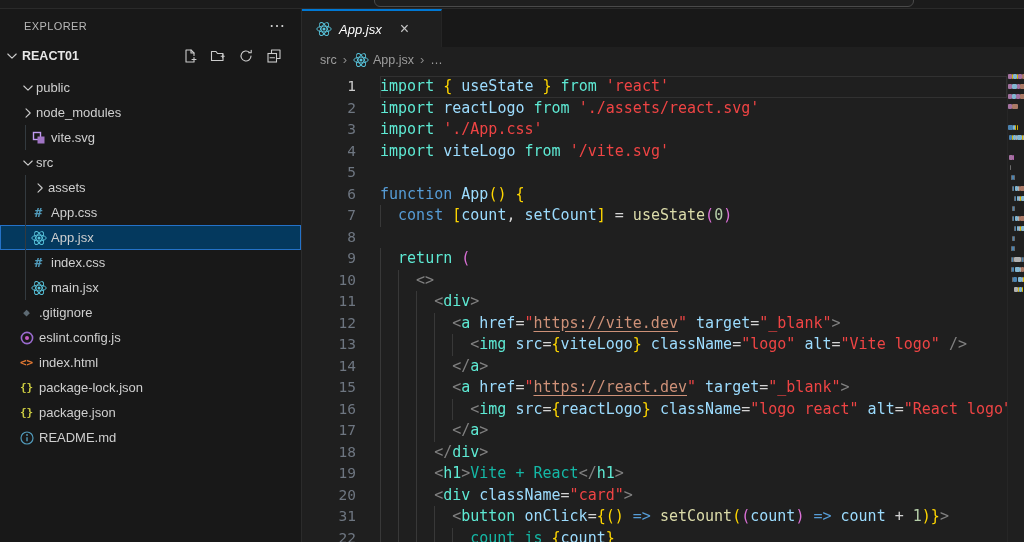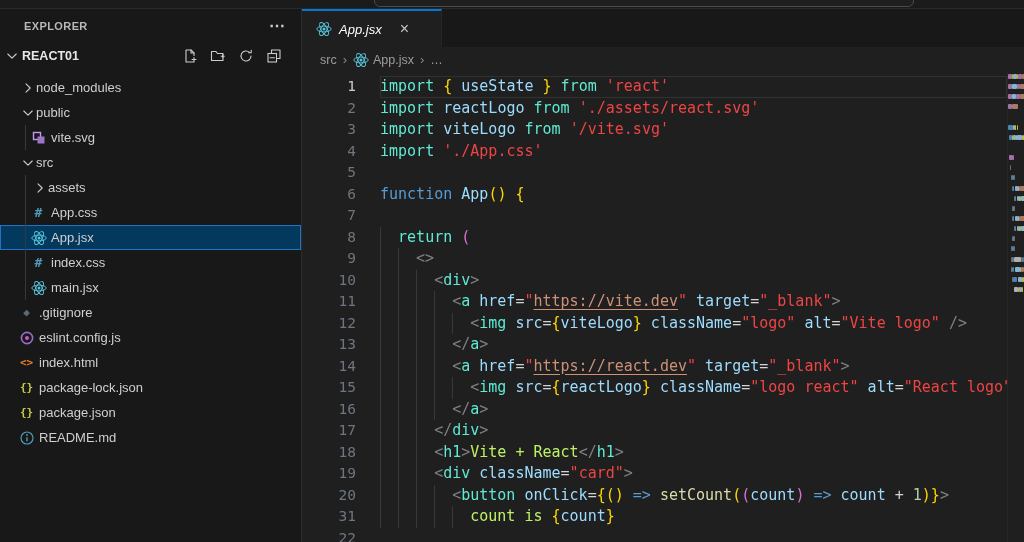--- a/index.html
+++ b/index.html
@@ -10,21 +10,21 @@
     -webkit-font-smoothing:antialiased;
   }
   
   .titlebar { position:absolute; left:0; top:0; width:1024px; height:9px;
     background:#1b1b1b; border-bottom:1px solid #2a2a2a; overflow:hidden; }
   .cmdcenter { position:absolute; left:374px; top:-9px; width:540px; height:16px;
     border:1px solid #4a4a4a; border-radius:6px; background:#1f1f1f; }
   
   .sidebar { position:absolute; left:0; top:9px; width:302px; height:533px;
     background:#181818; border-right:1px solid #2b2b2b; }
-  .sb-header { height:34px; display:flex; align-items:center; padding:0 12px 0 24px;font-weight:bold; }
+  .sb-header { height:34px; display:flex; align-items:center; padding:0 12px 0 24px; }
   .sb-title { font-size:11px; letter-spacing:.4px; color:#b8b8b8; flex:1; }
   .more-btn { color:#cccccc; font-size:16px; line-height:10px; cursor:pointer; padding:2px 4px; }
   .section-header { height:26px; display:flex; align-items:center; padding:0 14px 0 4px; }
   .section-header .twisty { width:16px; height:16px; display:inline-flex; align-items:center; justify-content:center; }
   .root-name { font-size:12.5px; font-weight:bold; color:#e8e8e8; margin-left:2px; flex:1; }
   .sh-actions { display:flex; gap:10px; margin-right:4px; }
   .sh-actions .abtn { width:18px; height:18px; display:inline-flex; align-items:center; justify-content:center;
     border-radius:4px; cursor:pointer; }
   
   .tree { position:relative; padding-top:6px; }
@@ -56,21 +56,21 @@
   .gutter .ln { height:21.5px; line-height:21.5px; }
   .gutter .ln.cur { color:#cccccc; }
   .code-lines { position:absolute; left:78px; top:4px; right:17px; overflow:hidden;
     font-family:"DejaVu Sans Mono", monospace; font-size:15px; }
   .code-line { height:21.5px; line-height:21.5px; white-space:pre; }
   .code-line.cur { box-shadow:inset 0 0 0 1px #313131; }
   .ig { display:inline-block; width:2ch; height:21.5px; border-left:1px solid #383838; vertical-align:top; }
   .tk-k{color:#5eead4} .tk-d{color:#569CD6} .tk-v{color:#9CDCFE} .tk-f{color:#DCDCAA}
   .tk-s{color:#ef4444} .tk-su{color:#CE9178; text-decoration:underline; text-underline-offset:3px;}
   .tk-n{color:#B5CEA8} .tk-p{color:#D4D4D4} .tk-g{color:#808080} .tk-t{color:#5eead4}
-  .tk-x{color:#bef264} .tk-b1{color:#FFD700} .tk-b2{color:#DA70D6}
+  .tk-x{color:#14b8a6} .tk-b1{color:#FFD700} .tk-b2{color:#DA70D6}
   
   .minimap { position:absolute; right:0; top:0; width:17px; height:470px; background:#1f1f1f;
     border-left:1px solid #262626; cursor:pointer; }
   .mm-row { height:10.15px; white-space:nowrap; overflow:hidden; padding-top:2px; }
   .mm-row i { display:inline-block; height:5px; border-radius:1px; opacity:.8; vertical-align:top; }
   svg { display:block; }
 </style>
 </head>
 <body>
 
@@ -117,32 +117,32 @@
               <rect x="2" y="5.5" width="8.5" height="8.5" fill="#181818" stroke="#cccccc" stroke-width="1.1"></rect>
               <path d="M4 9.8h4.5" stroke="#cccccc" stroke-width="1.1" fill="none" stroke-linecap="round" stroke-linejoin="round"></path>
             </svg>
           </span>
         </span>
     </div>
     <div class="tree" id="tree">
         <div class="tree-row" style="padding-left: 20px;">
           <span class="twisty">
             <svg width="16" height="16" viewBox="0 0 16 16" fill="none">
-              <path d="M6 3.8l4.2 4.2L6 12.2" stroke="#cccccc" stroke-width="1.1" fill="none" stroke-linecap="round" stroke-linejoin="round"></path>
-            </svg>
-          </span>
-          <span class="lbl">node_modules</span>
+              <path d="M3.8 6l4.2 4.2L12.2 6" stroke="#cccccc" stroke-width="1.1" fill="none" stroke-linecap="round" stroke-linejoin="round"></path>
+            </svg>
+          </span>
+          <span class="lbl">public</span>
         </div>
         <div class="tree-row" style="padding-left: 20px;">
           <span class="twisty">
             <svg width="16" height="16" viewBox="0 0 16 16" fill="none">
-              <path d="M3.8 6l4.2 4.2L12.2 6" stroke="#cccccc" stroke-width="1.1" fill="none" stroke-linecap="round" stroke-linejoin="round"></path>
-            </svg>
-          </span>
-          <span class="lbl">public</span>
+              <path d="M6 3.8l4.2 4.2L6 12.2" stroke="#cccccc" stroke-width="1.1" fill="none" stroke-linecap="round" stroke-linejoin="round"></path>
+            </svg>
+          </span>
+          <span class="lbl">node_modules</span>
         </div>
         <div class="tree-row" style="padding-left: 30px;">
           <span class="ficon">
             <svg width="16" height="16" viewBox="0 0 16 16" fill="none">
               <rect x="2.5" y="2.5" width="7" height="7" stroke="#c09af0" stroke-width="1.4" fill="none"></rect>
               <rect x="6.5" y="6.5" width="7" height="7" fill="#a074c4"></rect>
             </svg>
           </span>
           <span class="lbl">vite.svg</span>
         </div>
@@ -303,24 +303,25 @@
           <div class="ln">17</div>
           <div class="ln">18</div>
           <div class="ln">19</div>
           <div class="ln">20</div>
           <div class="ln">31</div>
           <div class="ln">22</div>
         </div>
       <div class="code-lines" id="code">
           <div class="code-line cur"><span class="tk-k">import </span><span class="tk-b1">{ </span><span class="tk-v">useState</span><span class="tk-b1"> }</span><span class="tk-k"> from </span><span class="tk-s">'react'</span></div>
           <div class="code-line"><span class="tk-k">import </span><span class="tk-v">reactLogo</span><span class="tk-k"> from </span><span class="tk-s">'./assets/react.svg'</span></div>
+          <div class="code-line"><span class="tk-k">import </span><span class="tk-s">'./App.css'</span></div>
           <div class="code-line"><span class="tk-k">import </span><span class="tk-v">viteLogo</span><span class="tk-k"> from </span><span class="tk-s">'/vite.svg'</span></div>
-          <div class="code-line"><span class="tk-k">import </span><span class="tk-s">'./App.css'</span></div>
           <div class="code-line"></div>
           <div class="code-line"><span class="tk-d">function </span><span class="tk-v">App</span><span class="tk-b1">()</span><span class="tk-p"> </span><span class="tk-b1">{</span></div>
+          <div class="code-line"><span class="ig"></span><span class="tk-d">const </span><span class="tk-b1">[</span><span class="tk-v">count</span><span class="tk-p">, </span><span class="tk-v">setCount</span><span class="tk-b1">]</span><span class="tk-p"> = </span><span class="tk-f">useState</span><span class="tk-b2">(</span><span class="tk-n">0</span><span class="tk-b2">)</span></div>
           <div class="code-line"></div>
           <div class="code-line"><span class="ig"></span><span class="tk-k">return </span><span class="tk-b2">(</span></div>
           <div class="code-line"><span class="ig"></span><span class="ig"></span><span class="tk-g">&lt;&gt;</span></div>
           <div class="code-line"><span class="ig"></span><span class="ig"></span><span class="ig"></span><span class="tk-g">&lt;</span><span class="tk-t">div</span><span class="tk-g">&gt;</span></div>
           <div class="code-line"><span class="ig"></span><span class="ig"></span><span class="ig"></span><span class="ig"></span><span class="tk-g">&lt;</span><span class="tk-t">a</span><span class="tk-p"> </span><span class="tk-v">href</span><span class="tk-p">=</span><span class="tk-s">"</span><span class="tk-su">https://vite.dev</span><span class="tk-s">"</span><span class="tk-p"> </span><span class="tk-v">target</span><span class="tk-p">=</span><span class="tk-s">"_blank"</span><span class="tk-g">&gt;</span></div>
           <div class="code-line"><span class="ig"></span><span class="ig"></span><span class="ig"></span><span class="ig"></span><span class="ig"></span><span class="tk-g">&lt;</span><span class="tk-t">img</span><span class="tk-p"> </span><span class="tk-v">src</span><span class="tk-p">=</span><span class="tk-b1">{</span><span class="tk-v">viteLogo</span><span class="tk-b1">}</span><span class="tk-p"> </span><span class="tk-v">className</span><span class="tk-p">=</span><span class="tk-s">"logo"</span><span class="tk-p"> </span><span class="tk-v">alt</span><span class="tk-p">=</span><span class="tk-s">"Vite logo"</span><span class="tk-p"> </span><span class="tk-g">/&gt;</span></div>
           <div class="code-line"><span class="ig"></span><span class="ig"></span><span class="ig"></span><span class="ig"></span><span class="tk-g">&lt;/</span><span class="tk-t">a</span><span class="tk-g">&gt;</span></div>
           <div class="code-line"><span class="ig"></span><span class="ig"></span><span class="ig"></span><span class="ig"></span><span class="tk-g">&lt;</span><span class="tk-t">a</span><span class="tk-p"> </span><span class="tk-v">href</span><span class="tk-p">=</span><span class="tk-s">"</span><span class="tk-su">https://react.dev</span><span class="tk-s">"</span><span class="tk-p"> </span><span class="tk-v">target</span><span class="tk-p">=</span><span class="tk-s">"_blank"</span><span class="tk-g">&gt;</span></div>
           <div class="code-line"><span class="ig"></span><span class="ig"></span><span class="ig"></span><span class="ig"></span><span class="ig"></span><span class="tk-g">&lt;</span><span class="tk-t">img</span><span class="tk-p"> </span><span class="tk-v">src</span><span class="tk-p">=</span><span class="tk-b1">{</span><span class="tk-v">reactLogo</span><span class="tk-b1">}</span><span class="tk-p"> </span><span class="tk-v">className</span><span class="tk-p">=</span><span class="tk-s">"logo react"</span><span class="tk-p"> </span><span class="tk-v">alt</span><span class="tk-p">=</span><span class="tk-s">"React logo"</span></div>
           <div class="code-line"><span class="ig"></span><span class="ig"></span><span class="ig"></span><span class="ig"></span><span class="tk-g">&lt;/</span><span class="tk-t">a</span><span class="tk-g">&gt;</span></div>

